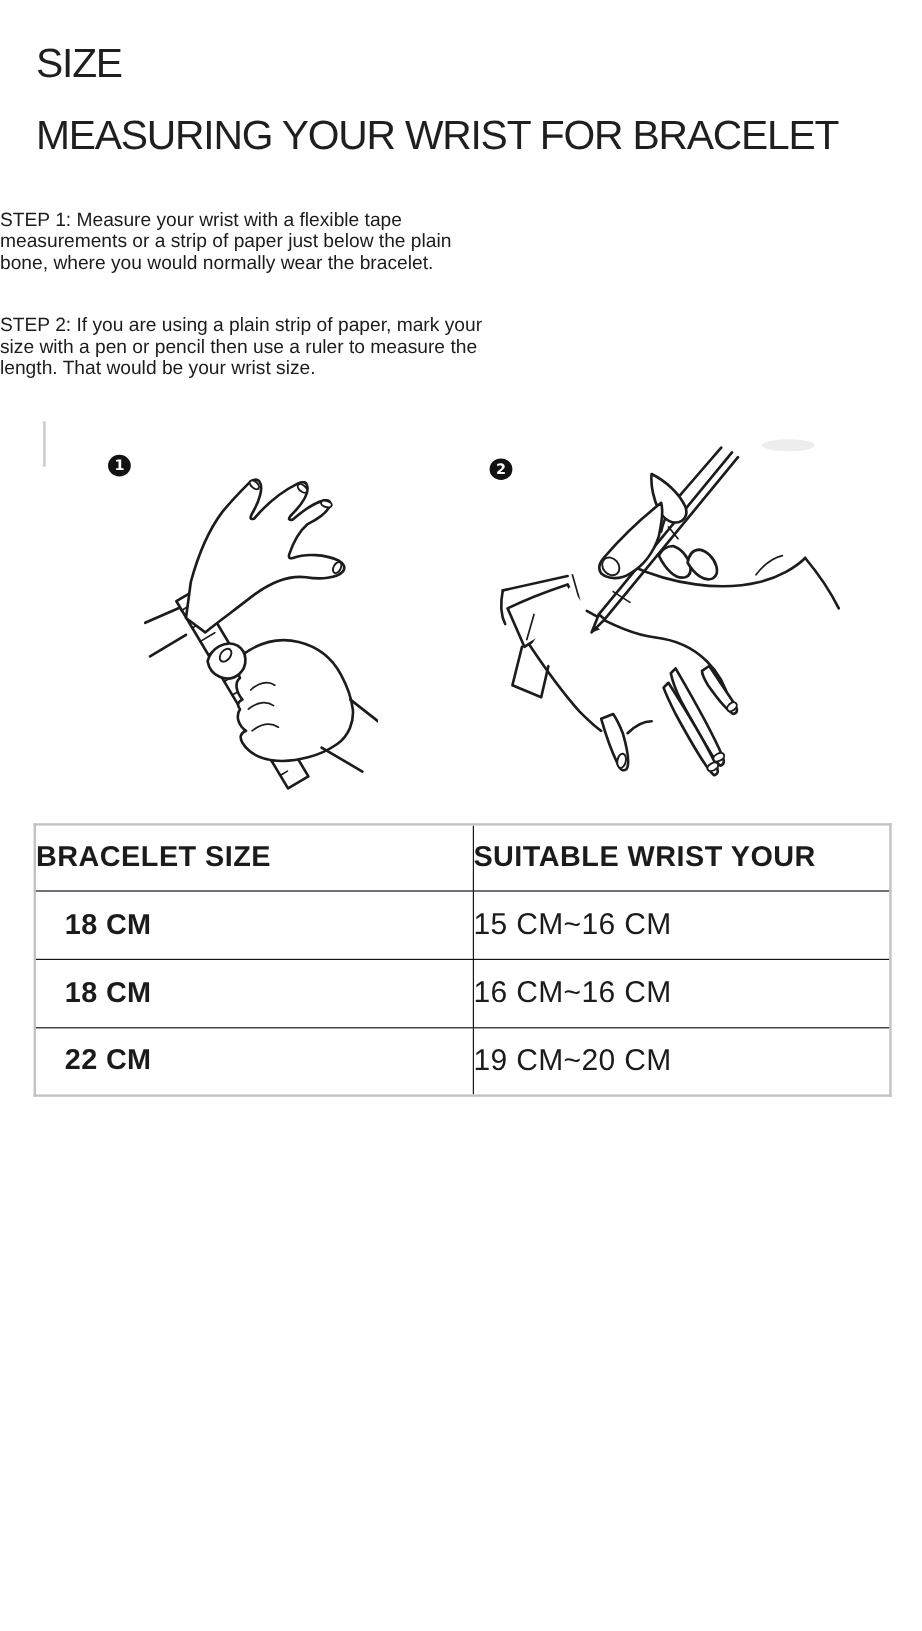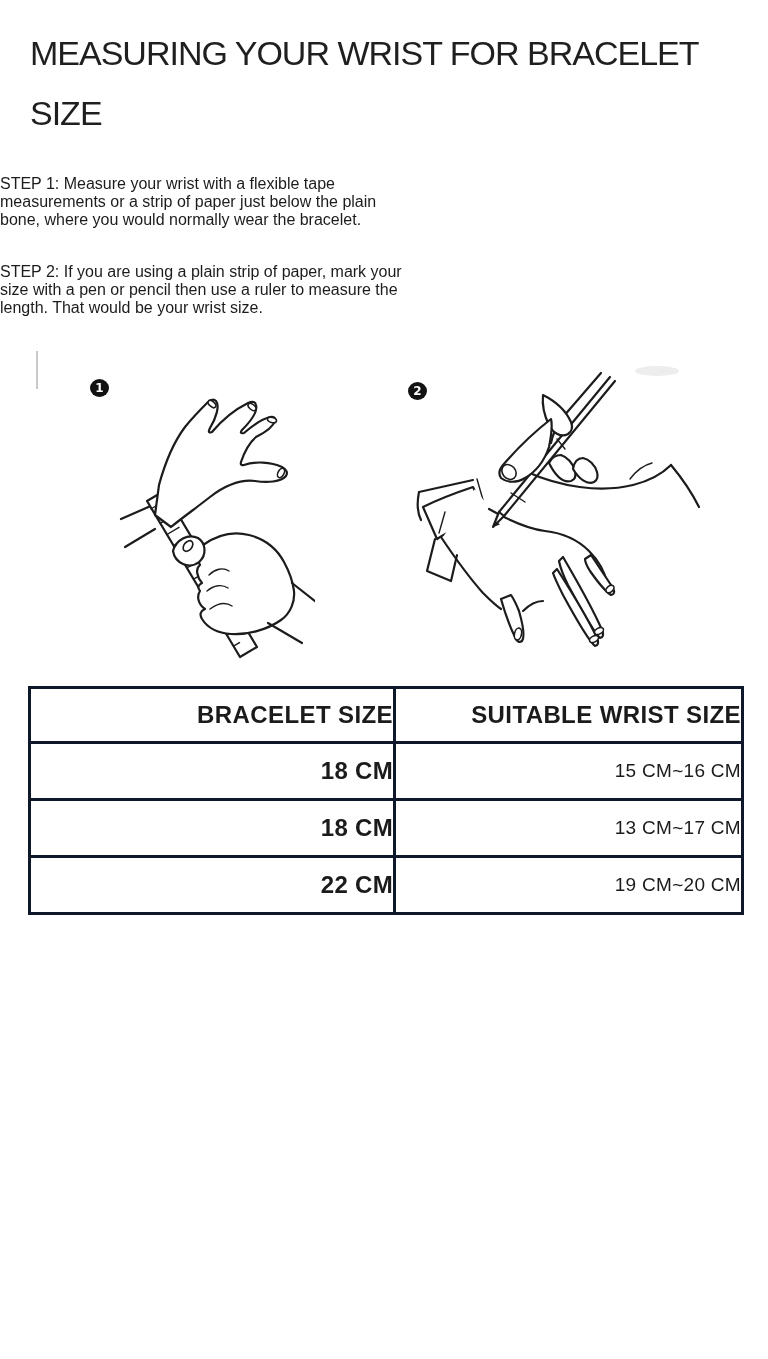--- a/index.html
+++ b/index.html
@@ -57,46 +57,46 @@
   .svg-2 { left:405px; top:10px; }
   .size-table {
     margin-left:28px;
     width:713px;
     border-collapse:collapse;
     table-layout:fixed;
   }
   .size-table col.c1 { width:365px; }
   .size-table col.c2 { width:348px; }
   .size-table th, .size-table td {
-    border:3px solid #0f172a;
-    text-align:right;
+    border:1px solid #0f172a;
+    text-align:left;
     vertical-align:middle;
     color:#1b1b1b;
   }
   .size-table { border:2px solid #c2c2c2; }
   .size-table th {
     height:55px;
     font-size:24px;
     font-weight:bold;
     letter-spacing:0.4px;
   }
-  .size-table td { height:57px; font-size:19px; letter-spacing:0.3px; }
-  .size-table td.bracelet-cell { font-weight:bold; font-size:24px; }
+  .size-table td { height:57px; font-size:25px; letter-spacing:0.3px; }
+  .size-table td.bracelet-cell { font-weight:bold; font-size:24px;padding-left:24px; }
   svg .ln   { fill:none; stroke:#1c1c1c; stroke-width:2.2; stroke-linecap:round; stroke-linejoin:round; }
   svg .ln-thin { fill:none; stroke:#1c1c1c; stroke-width:1.4; stroke-linecap:round; }
   svg .fillw { fill:#ffffff; stroke:#1c1c1c; stroke-width:2.2; stroke-linejoin:round; }
   svg .nail { fill:#ffffff; stroke:#1c1c1c; stroke-width:1.6; }
   svg .blob { fill:#ffffff; stroke:none; }
 </style>
 </head>
 <body>
 
 <h1 class="page-title">
+  <div>SIZE</div>
   <div>MEASURING YOUR WRIST FOR BRACELET</div>
-  <div>SIZE</div>
 </h1>
 
 <p class="step-para">
   </p>
 <div>STEP 1: Measure your wrist with a flexible tape</div>
   <div>measurements or a strip of paper just below the plain</div>
   <div>bone, where you would normally wear the bracelet.</div>
 <p></p>
 
 <p class="step-para second">
@@ -208,30 +208,30 @@
 </div>
 
 <table class="size-table">
   <colgroup>
       <col class="c1">
       <col class="c2">
     </colgroup>
   <thead>
     <tr>
       <th>BRACELET SIZE</th>
-      <th>SUITABLE WRIST SIZE</th>
+      <th>SUITABLE WRIST YOUR</th>
     </tr>
   </thead>
   <tbody>
     <tr>
       <td class="bracelet-cell">18 CM</td>
       <td>15 CM~16 CM</td>
     </tr>
     <tr>
       <td class="bracelet-cell">18 CM</td>
-      <td>13 CM~17 CM</td>
+      <td>16 CM~16 CM</td>
     </tr>
     <tr>
       <td class="bracelet-cell">22 CM</td>
       <td>19 CM~20 CM</td>
     </tr>
   </tbody>
 </table>
 
 </body></html>

